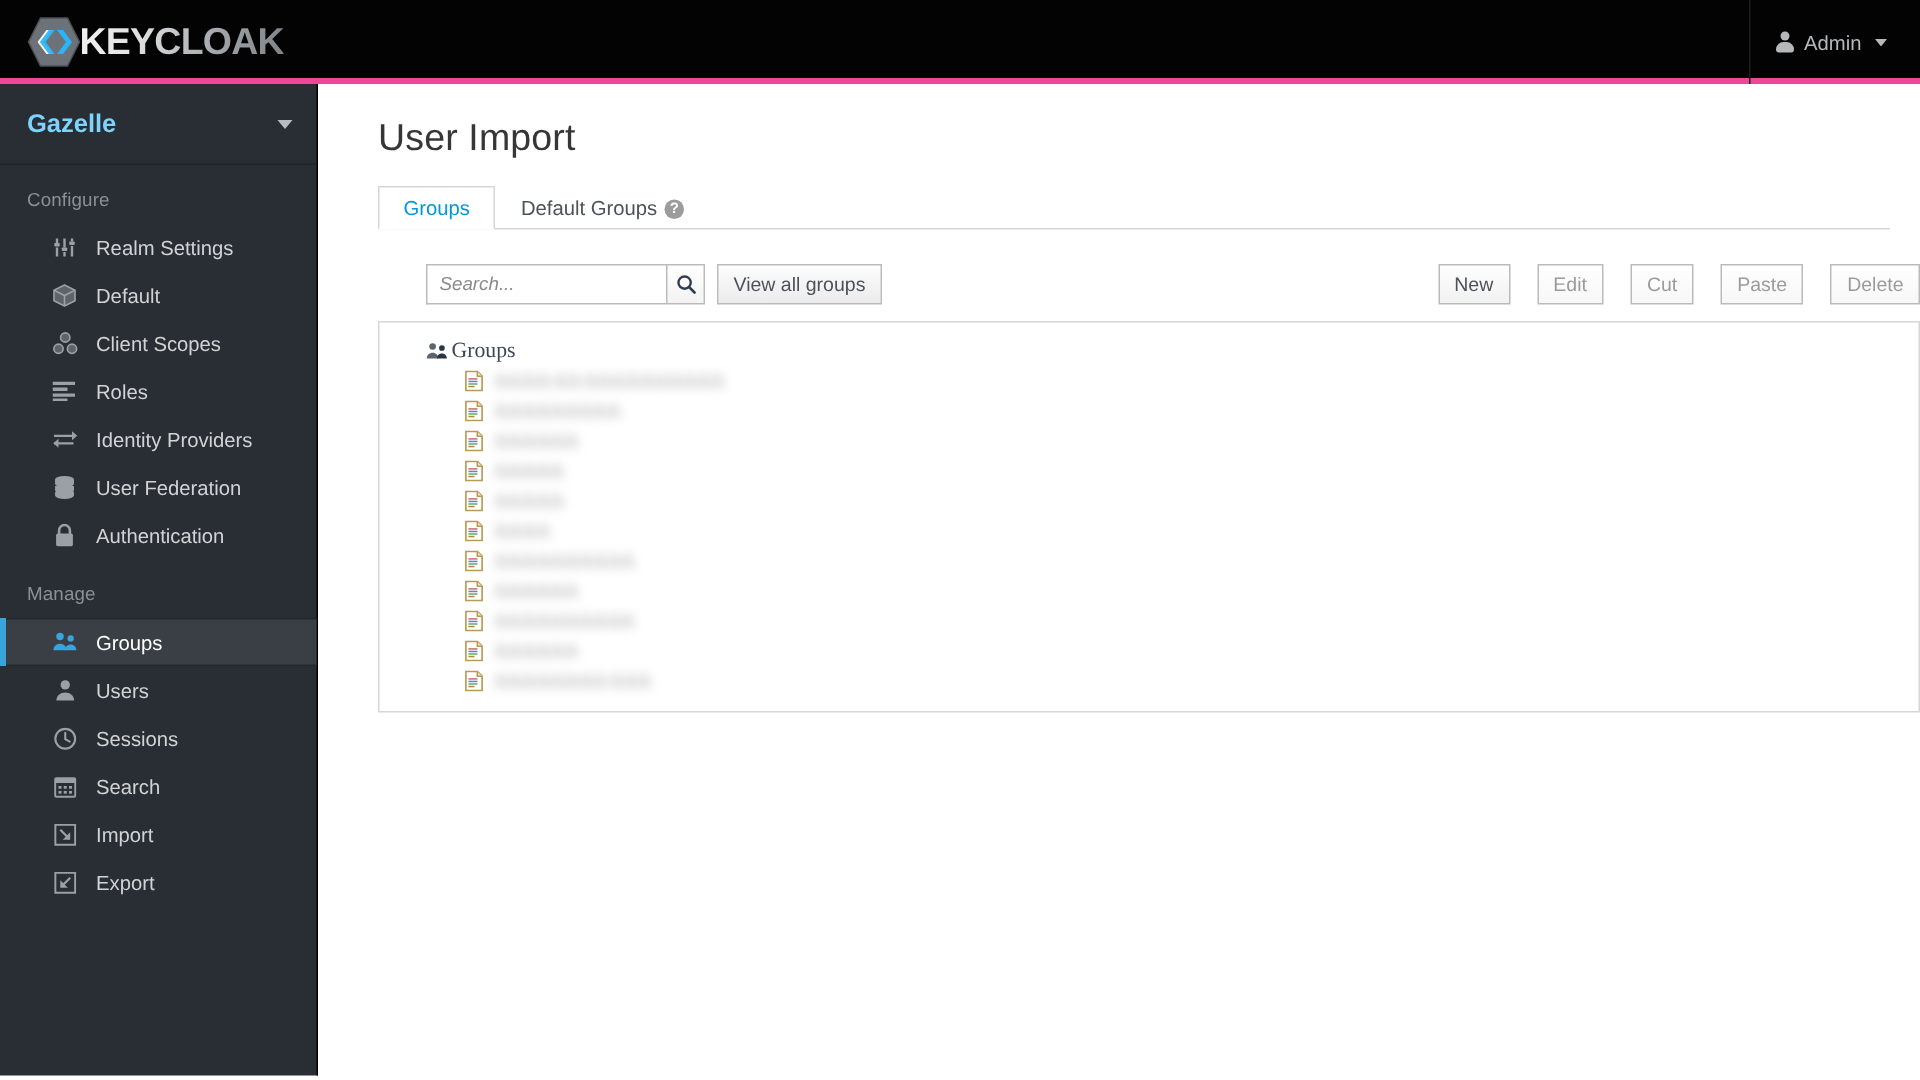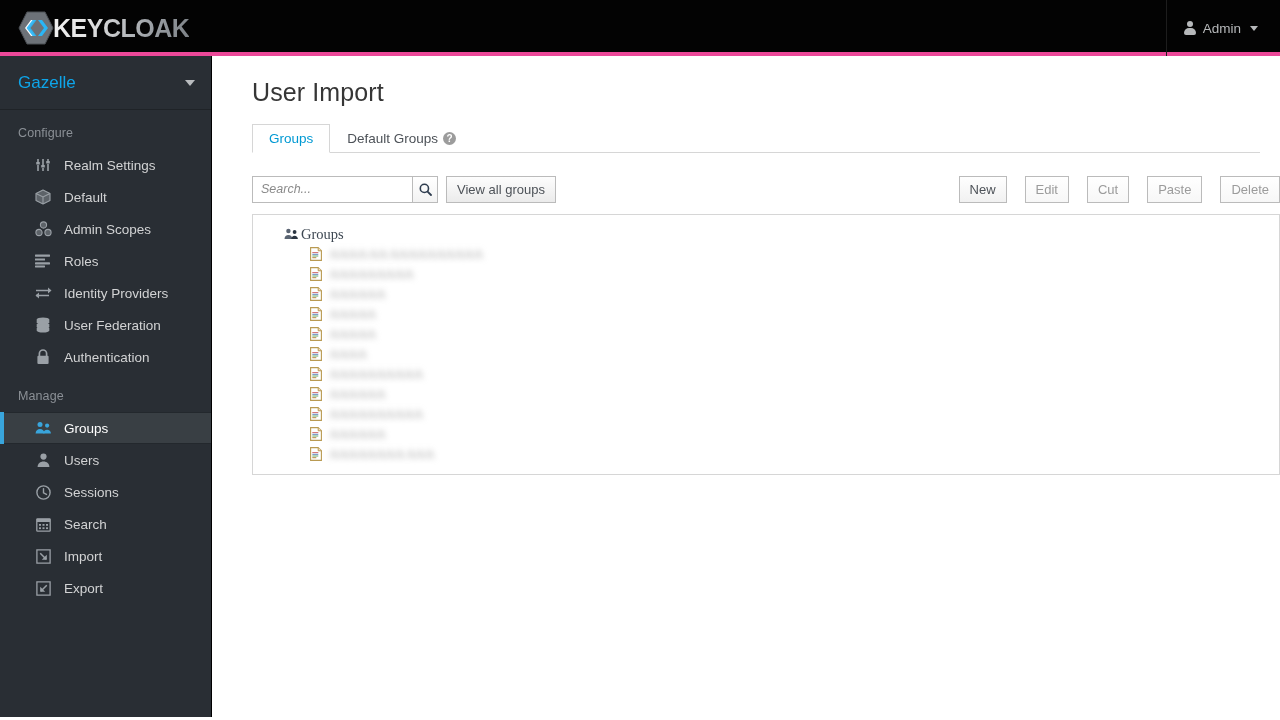--- a/index.html
+++ b/index.html
@@ -70,23 +70,24 @@
   .sidebar {
     position: absolute; left: 0; top: 56px;
     width: 212px; height: 661px;
     background: #292e34;
     border-right: 1px solid #000;
   }
   .realm-select {
     height: 54px;
     display: flex; align-items: center; justify-content: space-between;
     padding: 0 16px 0 18px;
-    color: #0ea5e9; font-size: 17px;
+    color: #7dd3fc; font-size: 17px;
     border-bottom: 1px solid #1f2327;
     cursor: pointer;
+    font-weight: bold;
   }
   .realm-caret {
     width: 0; height: 0;
     border-left: 5px solid transparent;
     border-right: 5px solid transparent;
     border-top: 6px solid #b9bcbf;
   }
   .nav-section {
     color: #8b9096; font-size: 12.5px;
     padding: 16px 0 9px 18px;
@@ -175,21 +176,21 @@
   
   .content-panel {
     margin: 22px 0 0 20px;
     width: 1028px;
   }
   .toolbar {
     display: flex; align-items: center; justify-content: space-between;
     height: 28px;
     margin-bottom: 11px;
   }
-  .toolbar-left { display: flex; align-items: flex-end; }
+  .toolbar-left { display: flex; align-items: flex-end; margin-left: 32px; }
   .search-wrap { display: flex; }
   .search-input {
     width: 160px; height: 27px;
     border: 1px solid #bbb;
     border-right: none;
     padding: 0 8px;
     font-size: 12.5px;
     font-family: "Liberation Sans", sans-serif;
     color: #333;
     background: #fff;
@@ -314,21 +315,21 @@
     </div>
 
     <div class="nav-item">
       <span class="nav-ico">
         <svg class="ico" width="17" height="16" viewBox="0 0 17 16">
           <circle cx="8.5" cy="4" r="3.1" fill="#5d6369" stroke="#9aa0a6" stroke-width="1.1"></circle>
           <circle cx="4" cy="11.5" r="3.1" fill="#5d6369" stroke="#9aa0a6" stroke-width="1.1"></circle>
           <circle cx="13" cy="11.5" r="3.1" fill="#5d6369" stroke="#9aa0a6" stroke-width="1.1"></circle>
         </svg>
       </span>
-      <span class="nav-label">Admin Scopes</span>
+      <span class="nav-label">Client Scopes</span>
     </div>
 
     <div class="nav-item">
       <span class="nav-ico">
         <svg class="ico" width="16" height="14" viewBox="0 0 16 14">
           <g fill="#9aa0a6">
             <rect x="0" y="0.5" width="15" height="2.2" rx="0.4"></rect>
             <rect x="0" y="4.4" width="10" height="2.2" rx="0.4"></rect>
             <rect x="0" y="8.3" width="15" height="2.2" rx="0.4"></rect>
             <rect x="0" y="11.6" width="10" height="1.8" rx="0.4"></rect>

